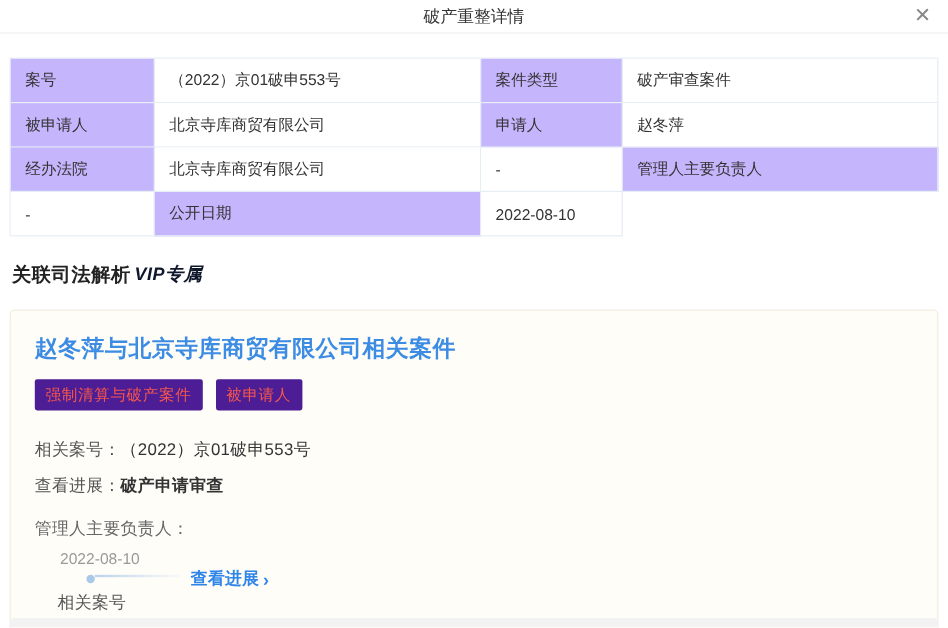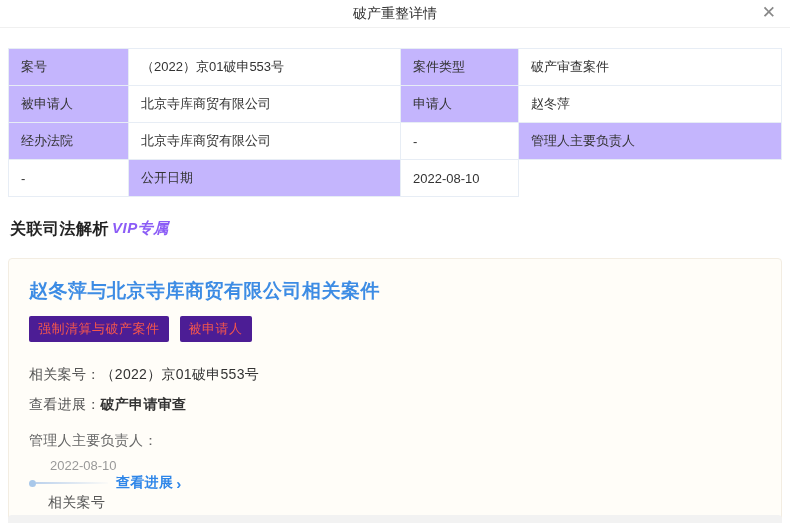--- a/index.html
+++ b/index.html
@@ -41,21 +41,21 @@
     border-bottom: 1px solid #e7edf5;
     background: #ffffff;
     white-space: nowrap; overflow: hidden;
   }
   .cell.lbl { background: #c4b5fd; }
 
   
   .section-row { display: flex; gap: 3px; margin: 22px 8px 0 10px; }
   .section-title { font-size: 16px; font-weight: 700; color: #222; letter-spacing: 0.5px; }
   .vip-badge {
-    color: #8b5cf6; font-style: italic; font-weight: 700;
+    color: #0f172a; font-style: italic; font-weight: 700;
     font-size: 15px; letter-spacing: 0.5px;
   }
 
   
   .vip-card {
     margin: 18px 8px 0 8px;
     border: 1px solid #f3ede2;
     background: #fffdf8;
     border-radius: 4px;
     padding: 19px 20px 15px 20px;
@@ -74,21 +74,21 @@
   .field-row.first { margin-top: 24px; }
   .field-row.second { margin-top: 12px; }
   .field-label { color: #555; }
   .field-value { color: #333; }
   .field-value.bold { font-weight: 700; }
   .progress-label { margin-top: 18px; font-size: 14px; color: #666; letter-spacing: 0.3px; }
 
   
   .timeline { margin-top: 8px; }
   .tl-date { margin-left: 21px; font-size: 13px; color: #999; }
-  .tl-row { display: flex; align-items: center; margin-top: 6px; height: 8px; }
+  .tl-row { display: flex; margin-top: 6px; margin-left: 43px; height: 8px; }
   .tl-dot { width: 7px; height: 7px; border-radius: 50%; background: #a9c8ea; flex: 0 0 auto; }
   .tl-line {
     width: 72px; height: 2px; flex: 0 0 auto;
     background: linear-gradient(to right, #bdd2ec, rgba(189,210,236,0.06));
   }
   .tl-link {
     margin-left: 8px; color: #2f86e8; font-size: 14px; font-weight: 600;
     display: flex; align-items: center; gap: 3px; cursor: pointer;
     letter-spacing: 0.3px;
   }

